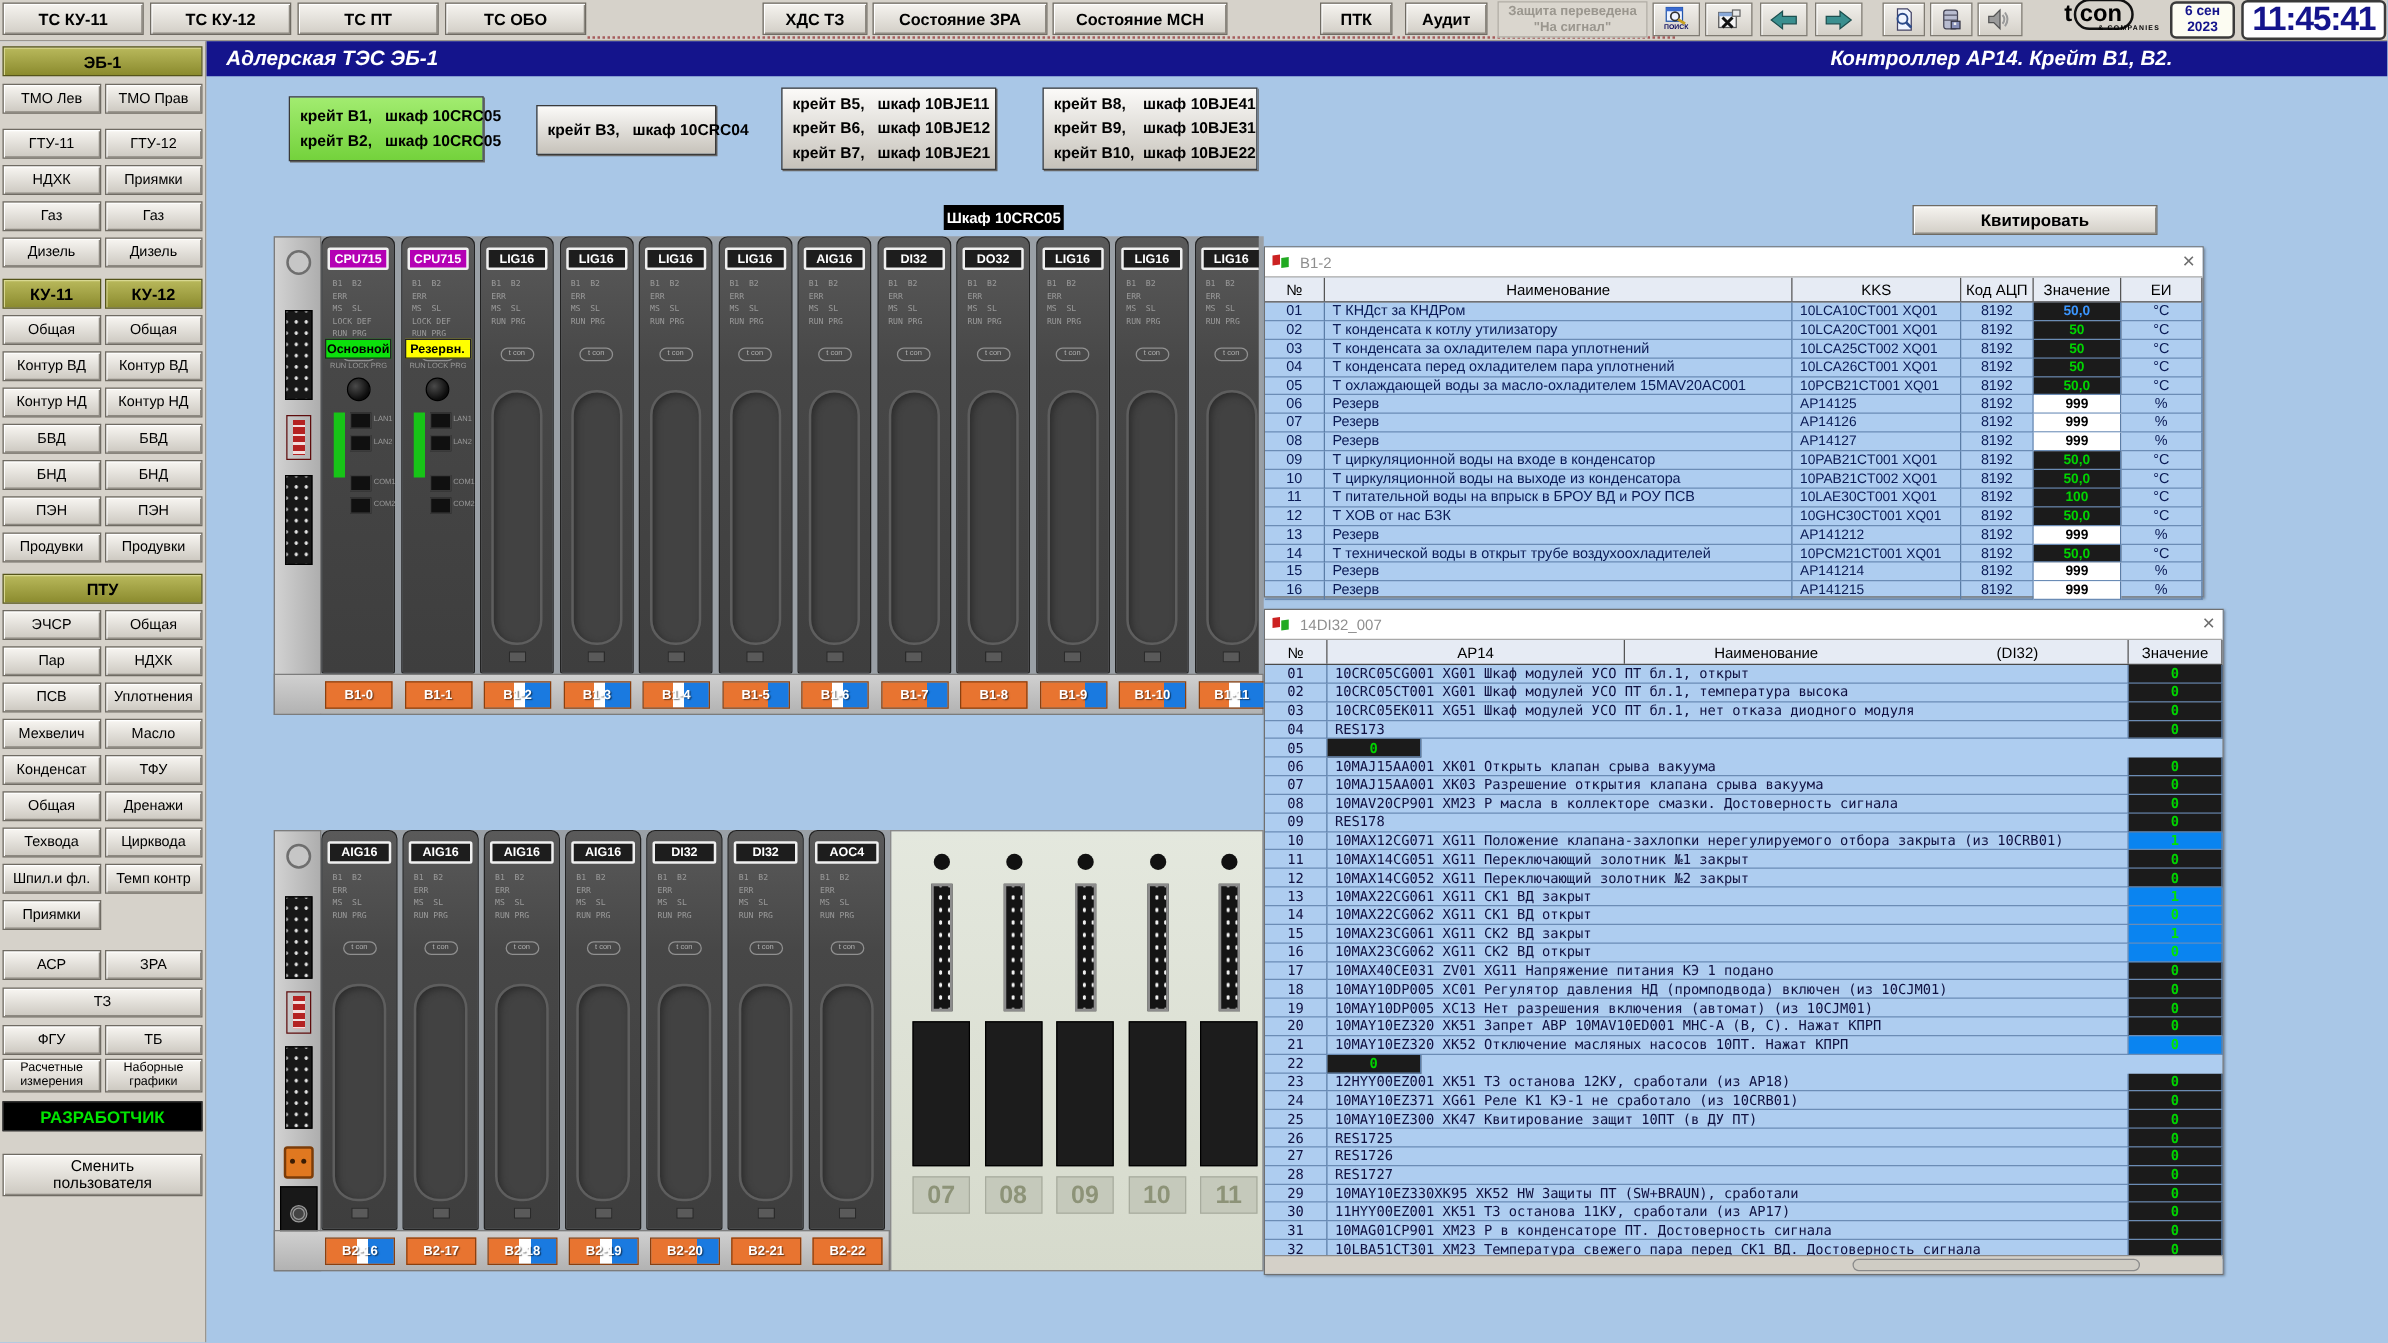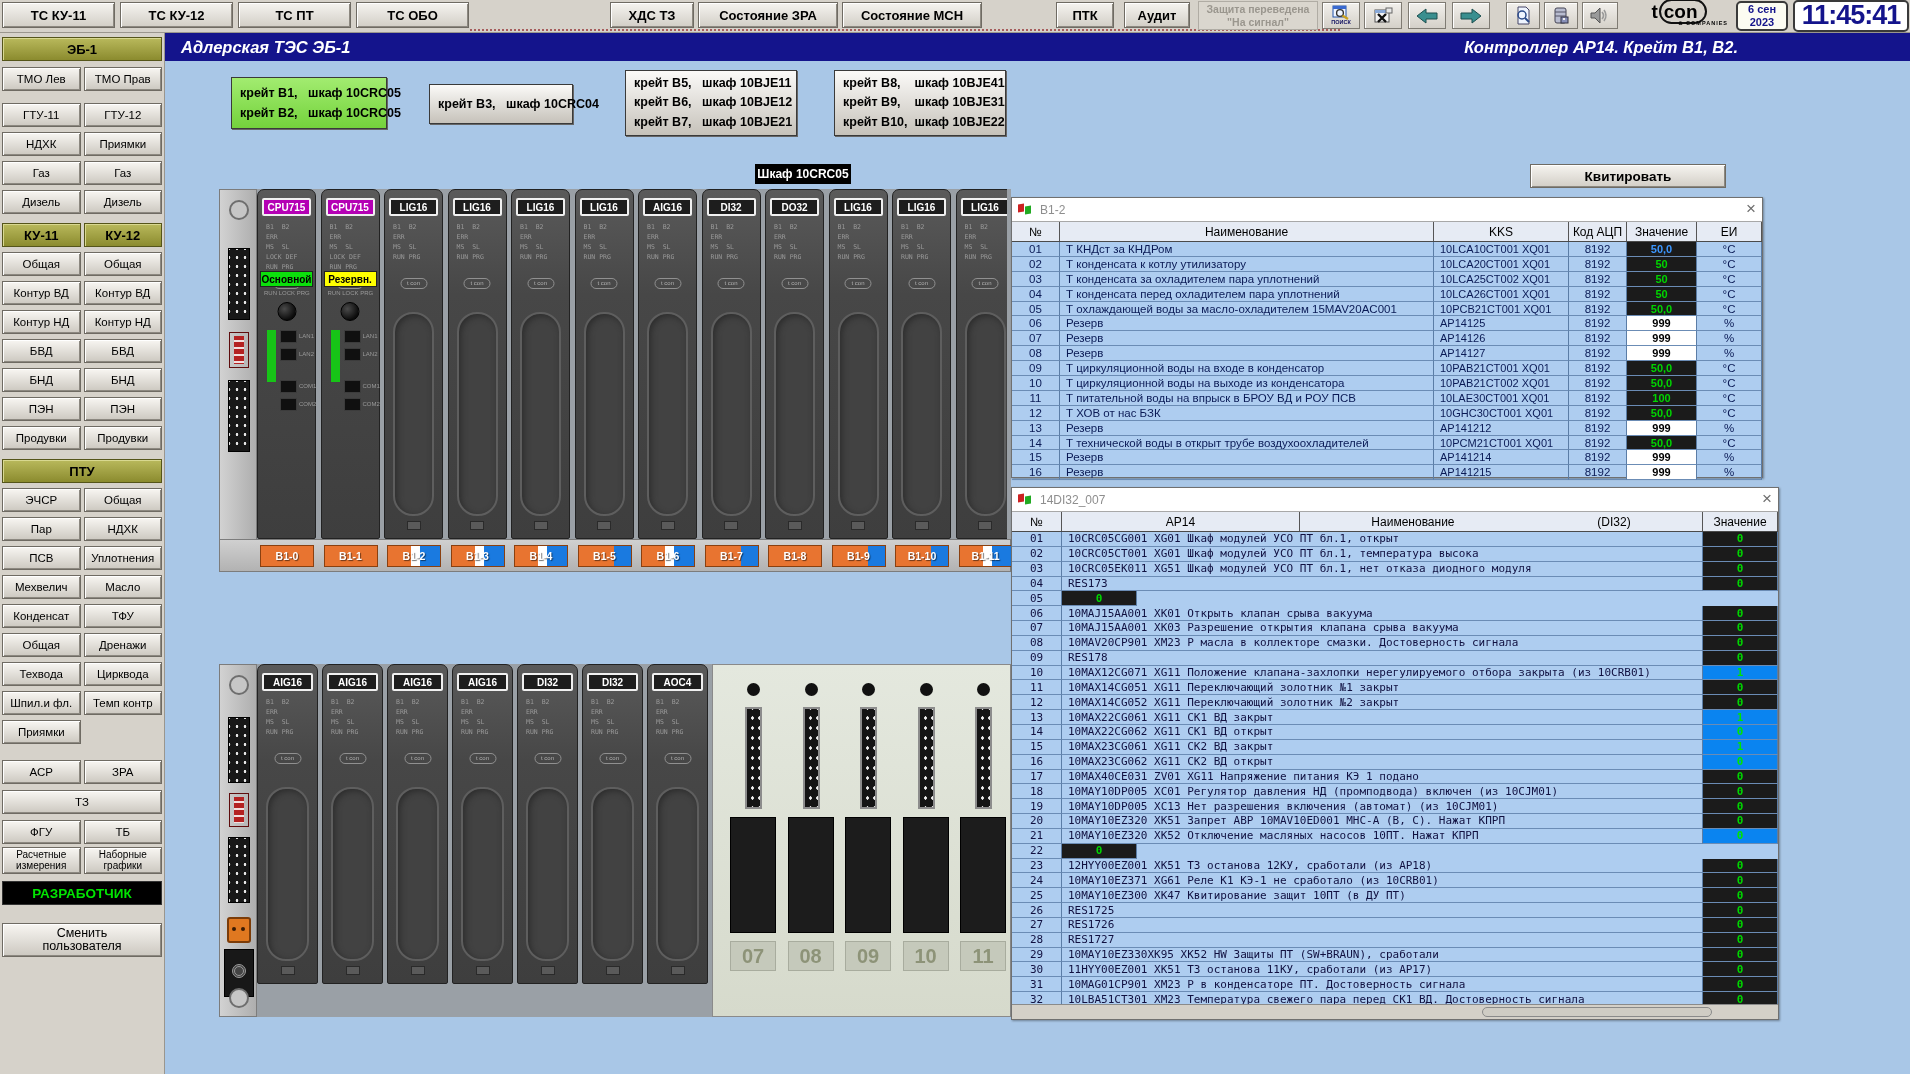--- a/index.html
+++ b/index.html
@@ -605,20 +605,29 @@
       <div class="tnum" style="left: 132px;">09</div>
       <div class="tdot" style="left: 206.5px;"></div>
       <div class="tstrip" style="left: 204.5px;"></div>
       <div class="trect" style="left: 189.5px;"></div>
       <div class="tnum" style="left: 189.5px;">10</div>
       <div class="tdot" style="left: 264px;"></div>
       <div class="tstrip" style="left: 262px;"></div>
       <div class="trect" style="left: 247px;"></div>
       <div class="tnum" style="left: 247px;">11</div>
     </div>
+  <div class="slotrail" style="right:299px">
+      <div class="slot" style="left: 40px; width: 56px; background: linear-gradient(90deg, rgb(232, 116, 48) 0px, rgb(232, 116, 48) 45%, rgb(255, 255, 255) 45%, rgb(255, 255, 255) 62%, rgb(26, 122, 224) 62%, rgb(26, 122, 224) 100%);">B2-16</div>
+      <div class="slot" style="left: 105px; width: 56px; background: rgb(232, 116, 48);">B2-17</div>
+      <div class="slot" style="left: 170px; width: 56px; background: linear-gradient(90deg, rgb(232, 116, 48) 0px, rgb(232, 116, 48) 45%, rgb(255, 255, 255) 45%, rgb(255, 255, 255) 62%, rgb(26, 122, 224) 62%, rgb(26, 122, 224) 100%);">B2-18</div>
+      <div class="slot" style="left: 235px; width: 56px; background: linear-gradient(90deg, rgb(232, 116, 48) 0px, rgb(232, 116, 48) 45%, rgb(255, 255, 255) 45%, rgb(255, 255, 255) 62%, rgb(26, 122, 224) 62%, rgb(26, 122, 224) 100%);">B2-19</div>
+      <div class="slot" style="left: 300px; width: 56px; background: linear-gradient(90deg, rgb(232, 116, 48) 0px, rgb(232, 116, 48) 68%, rgb(26, 122, 224) 68%, rgb(26, 122, 224) 100%);">B2-20</div>
+      <div class="slot" style="left: 365px; width: 56px; background: rgb(232, 116, 48);">B2-21</div>
+      <div class="slot" style="left: 430px; width: 56px; background: rgb(232, 116, 48);">B2-22</div>
+    </div>
 </div>
 
 <div class="win" style="left:1011px;top:197px;width:752px;height:281px">
   <div class="win-title">
     <div class="flag"></div>
     <span class="wt">B1-2</span>
     <span class="win-close">×</span>
   </div>
   <div class="thead" id="t1head">
       <div style="width: 48px;">№</div>

